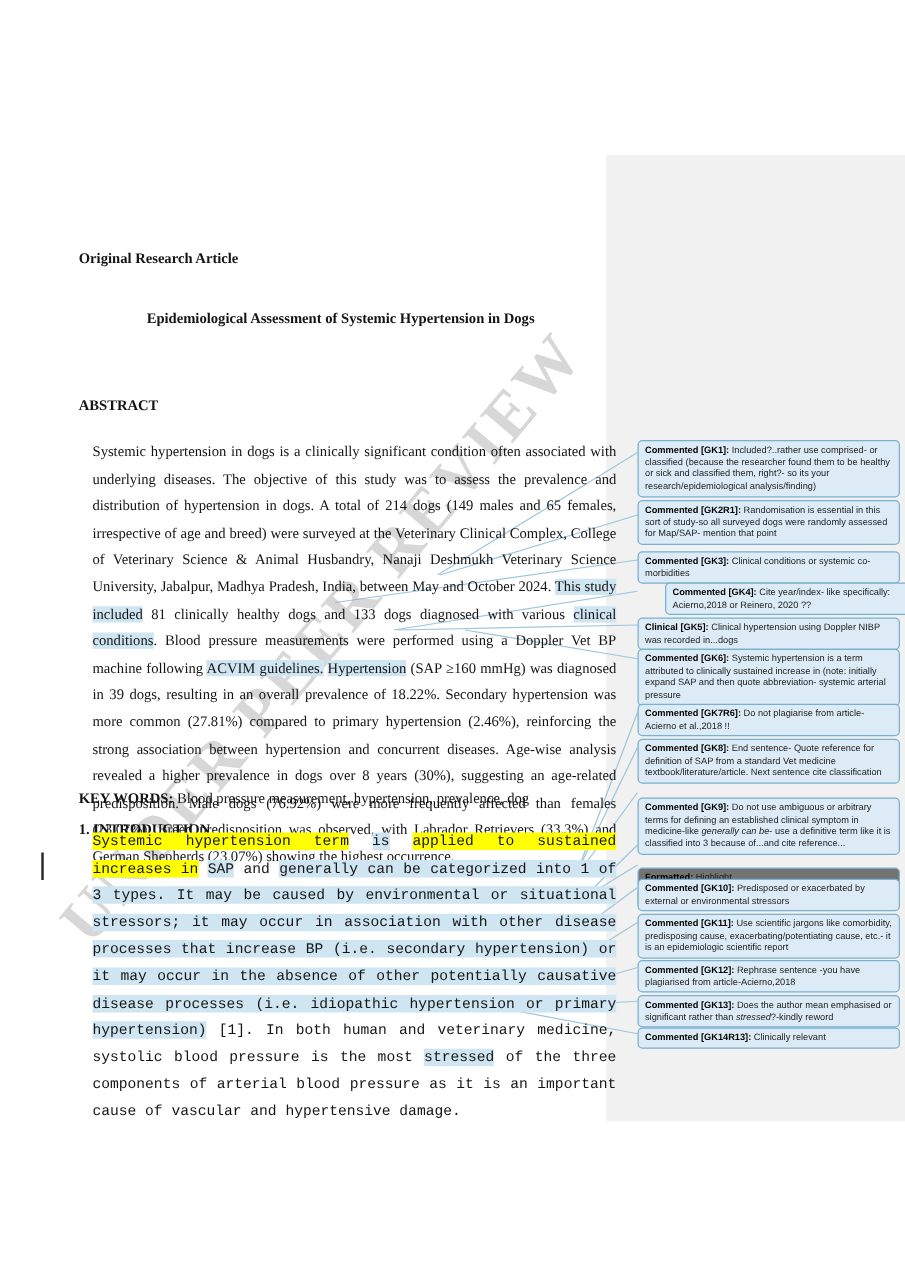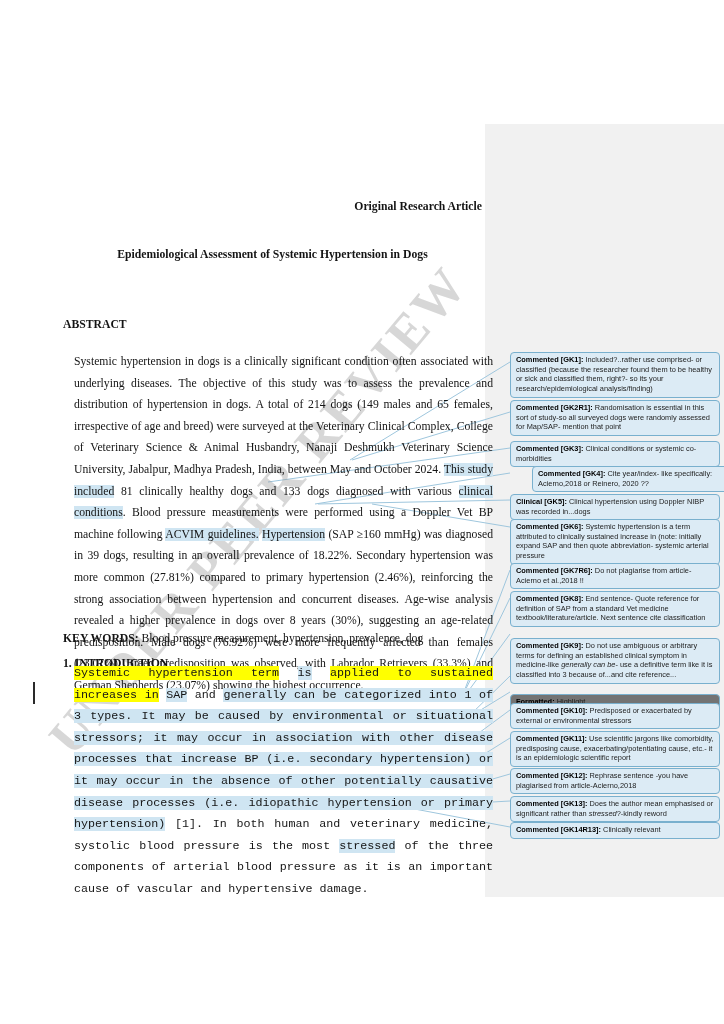--- a/index.html
+++ b/index.html
@@ -23,21 +23,21 @@
     position:absolute;left:485px;top:124px;width:239px;height:773px;
     background:var(--panel-bg);
   }
   .connectors{
     position:absolute;left:0;top:0;width:724px;height:1024px;
     pointer-events:none;
   }
   .connectors line{stroke:var(--connector);stroke-width:1;fill:none;}
   .article-type{
     position:absolute;left:63px;top:200px;width:419px;
-    text-align:right;font-weight:bold;font-size:11.7px;
+    text-align:left;font-weight:bold;font-size:11.7px;
   }
   .title{
     position:absolute;left:63px;top:248px;width:419px;margin:0;
     text-align:center;font-weight:bold;font-size:11.7px;
   }
   .abstract-heading{
     position:absolute;left:63px;top:318px;font-weight:bold;font-size:11.7px;
   }
   .para{
     position:absolute;left:63px;width:419px;margin:11px;

